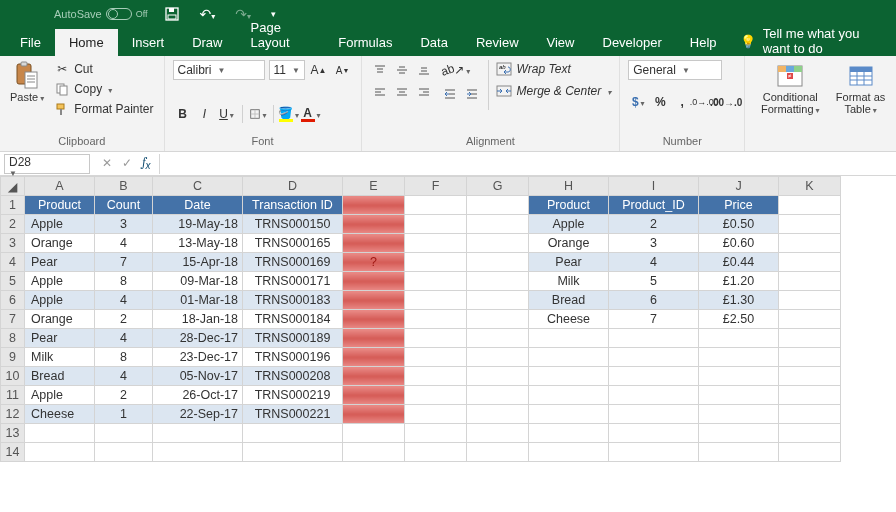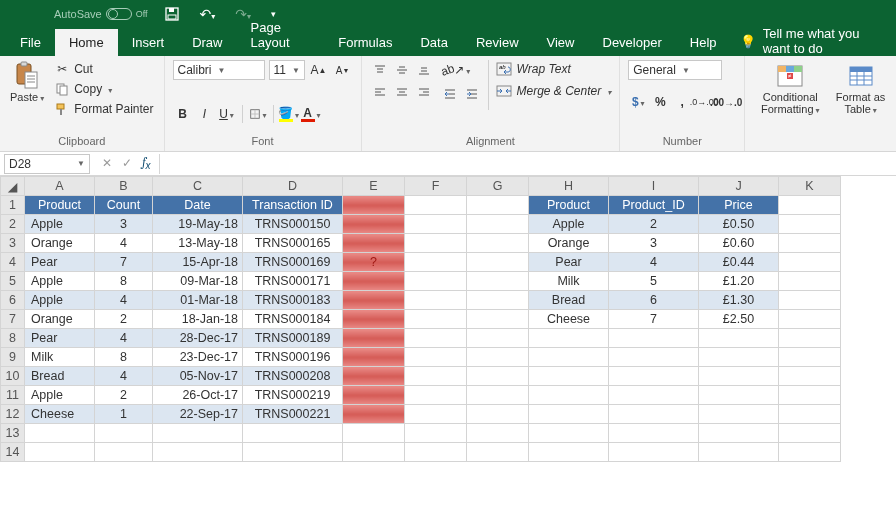--- a/index.html
+++ b/index.html
@@ -45,21 +45,21 @@
 .color-bar .bar { width:14px; height:3px; }
 
 .align-grid { display:grid; grid-template-columns:repeat(3,20px); grid-template-rows:20px 20px; gap:2px; }
 .wrap-col { display:flex; flex-direction:column; gap:4px; }
 .wrap-row { display:flex; align-items:center; gap:4px; font-size:12px; cursor:pointer; white-space:nowrap;font-style:italic; }
 .wrap-row .icn { width:18px; height:18px; display:flex; align-items:center; justify-content:center;}
 
 .numrow { display:flex; gap:2px; margin-top:6px; }
 
 .namebox-bar { height:24px; border-bottom:1px solid #d6d6d6; display:flex; align-items:center; background:#fff; }
-.namebox { width:86px; border:1px solid #c8c8c8; height:20px; margin:0 4px; padding:0 4px; font-size:12px; display:flex; align-items:center; justify-content:space-between; }
+.namebox { width:86px; border:1px solid #c8c8c8; height:20px; margin:0 4px; padding:0 4px; font-size:12px; display:flex; justify-content:space-between;flex-direction:column; }
 .namebox .caret{ font-size:8px; color:#666;}
 .fx-controls { display:flex; align-items:center; gap:10px; color:#9a9a9a; padding:0 8px; }
 .fx-controls .fx { font-style:italic; font-family:"Cambria",serif; color:#0c4a6e;}
 .formula-input { flex:1; height:20px; border:none; border-left:1px solid #d6d6d6; padding:0 6px; font-size:12px; }
 
 .sheet { position:relative; }
 table.grid { border-collapse:collapse; table-layout:fixed; }
 table.grid th, table.grid td { border:1px solid #d4d4d4; font-size:12.5px; height:19px; padding:0 4px; overflow:hidden; white-space:nowrap; }
 table.grid th { background:#e6e6e6; color:#555; font-weight:normal; text-align:center; }
 table.grid th.rowhdr { width:24px; }

